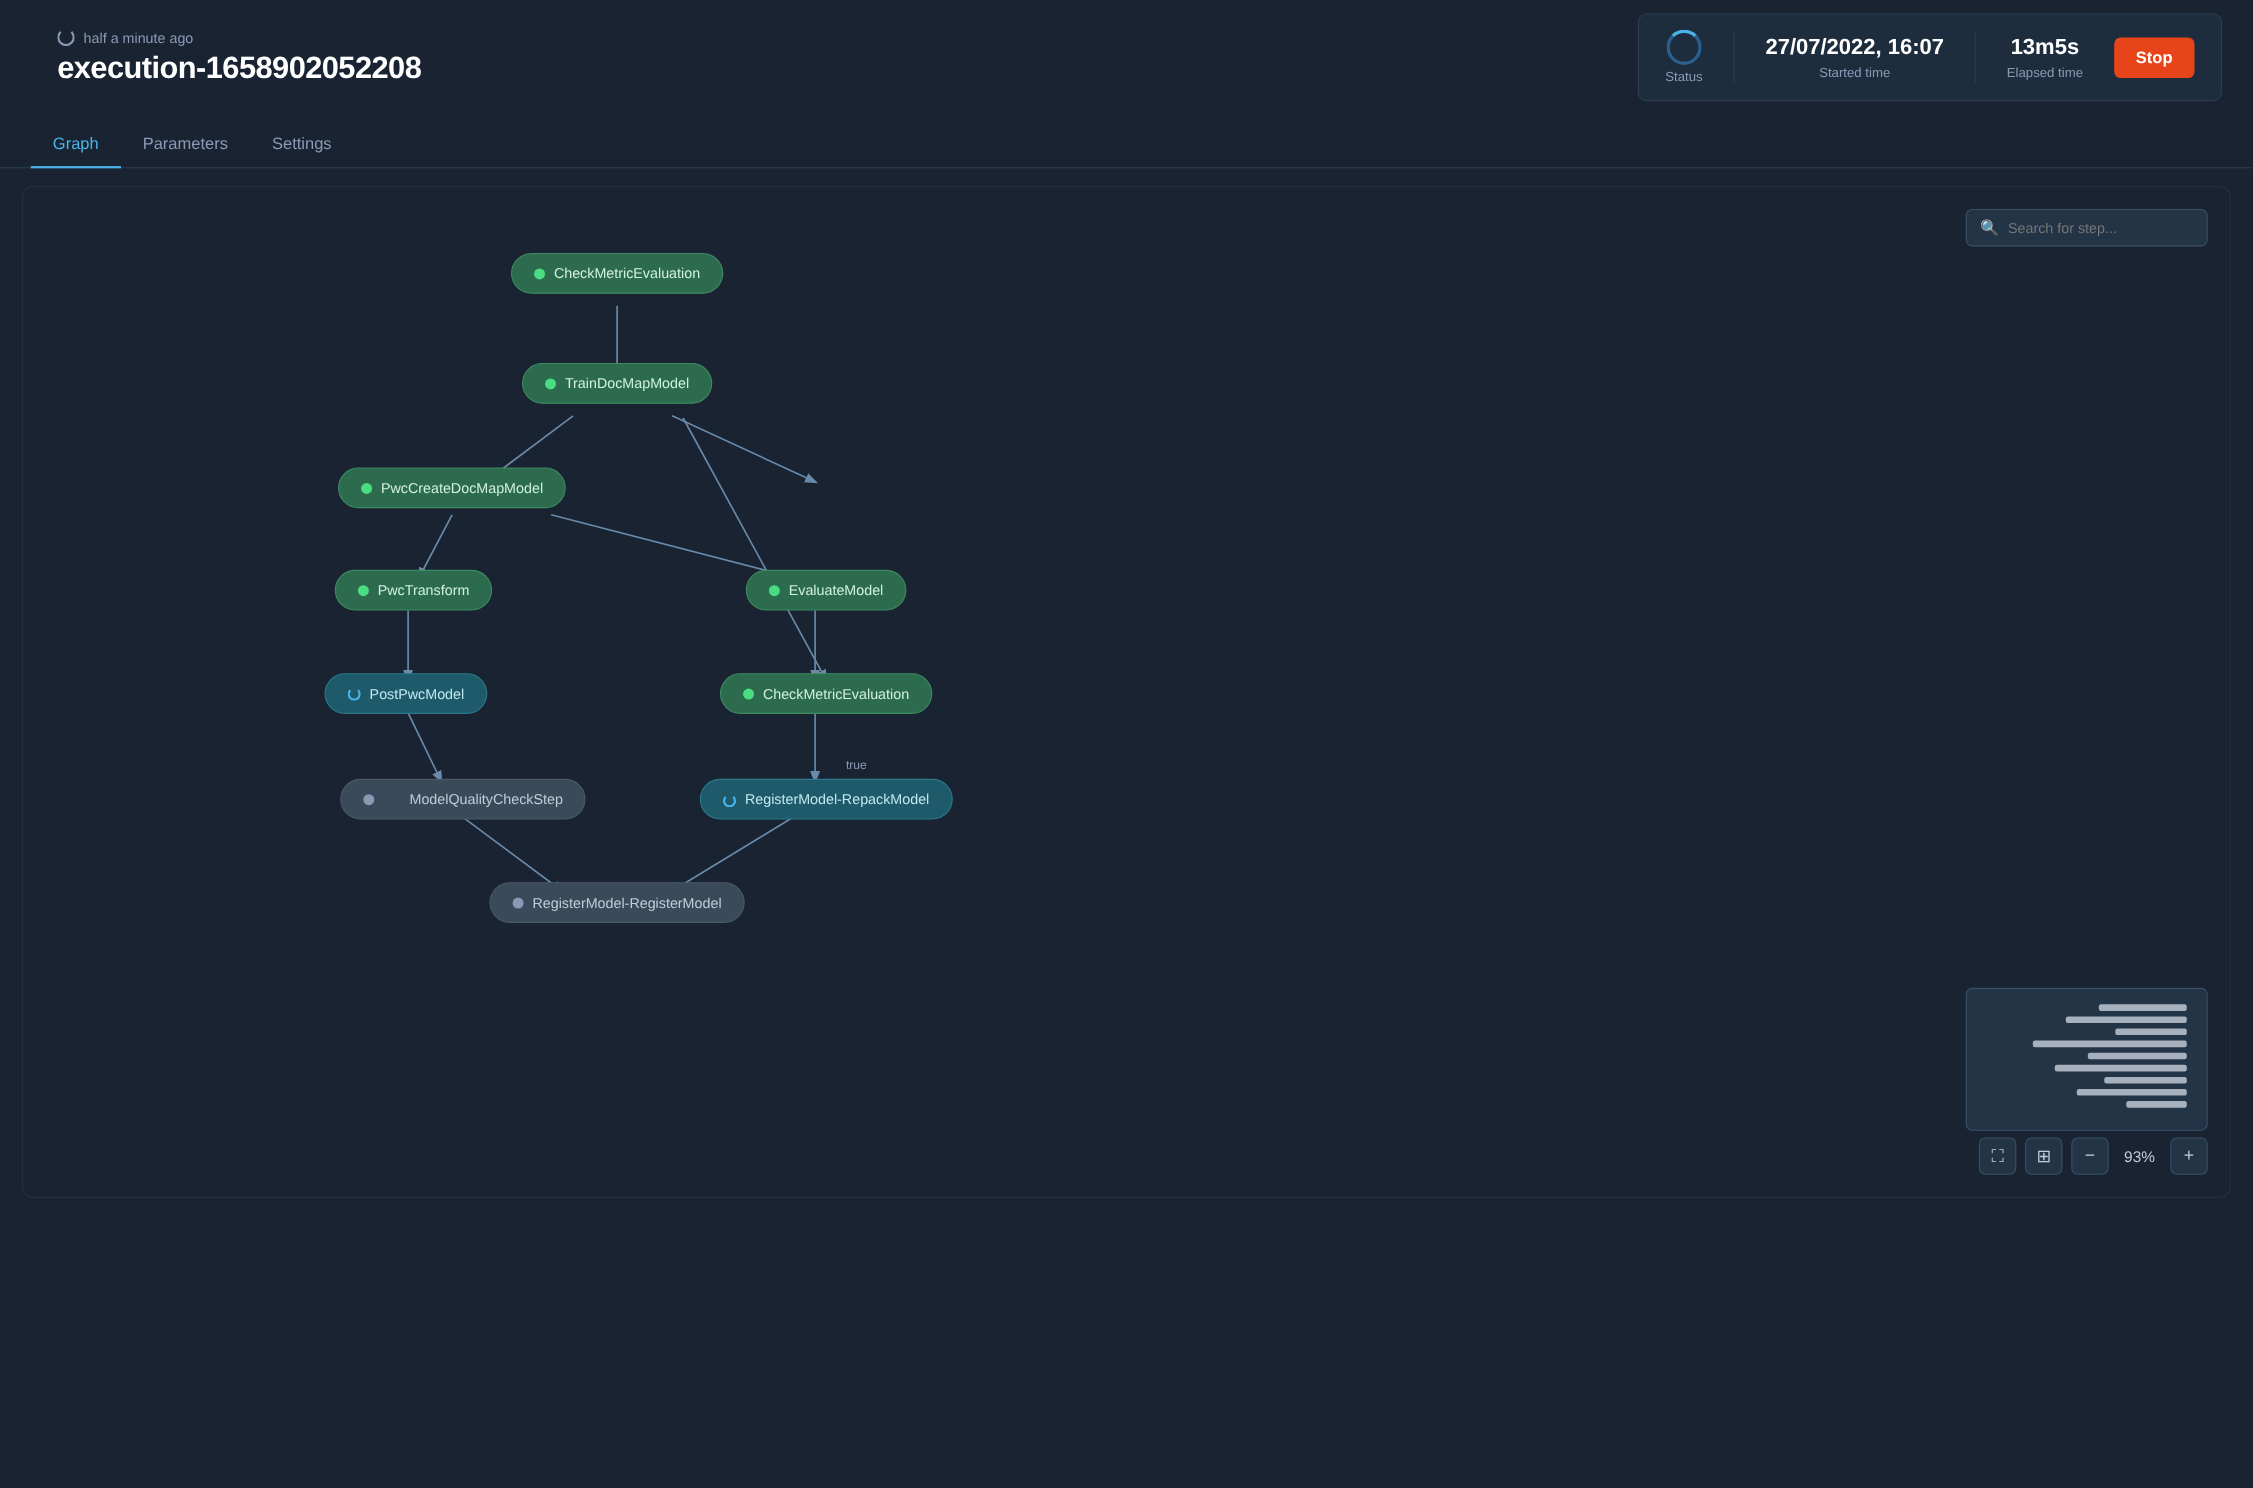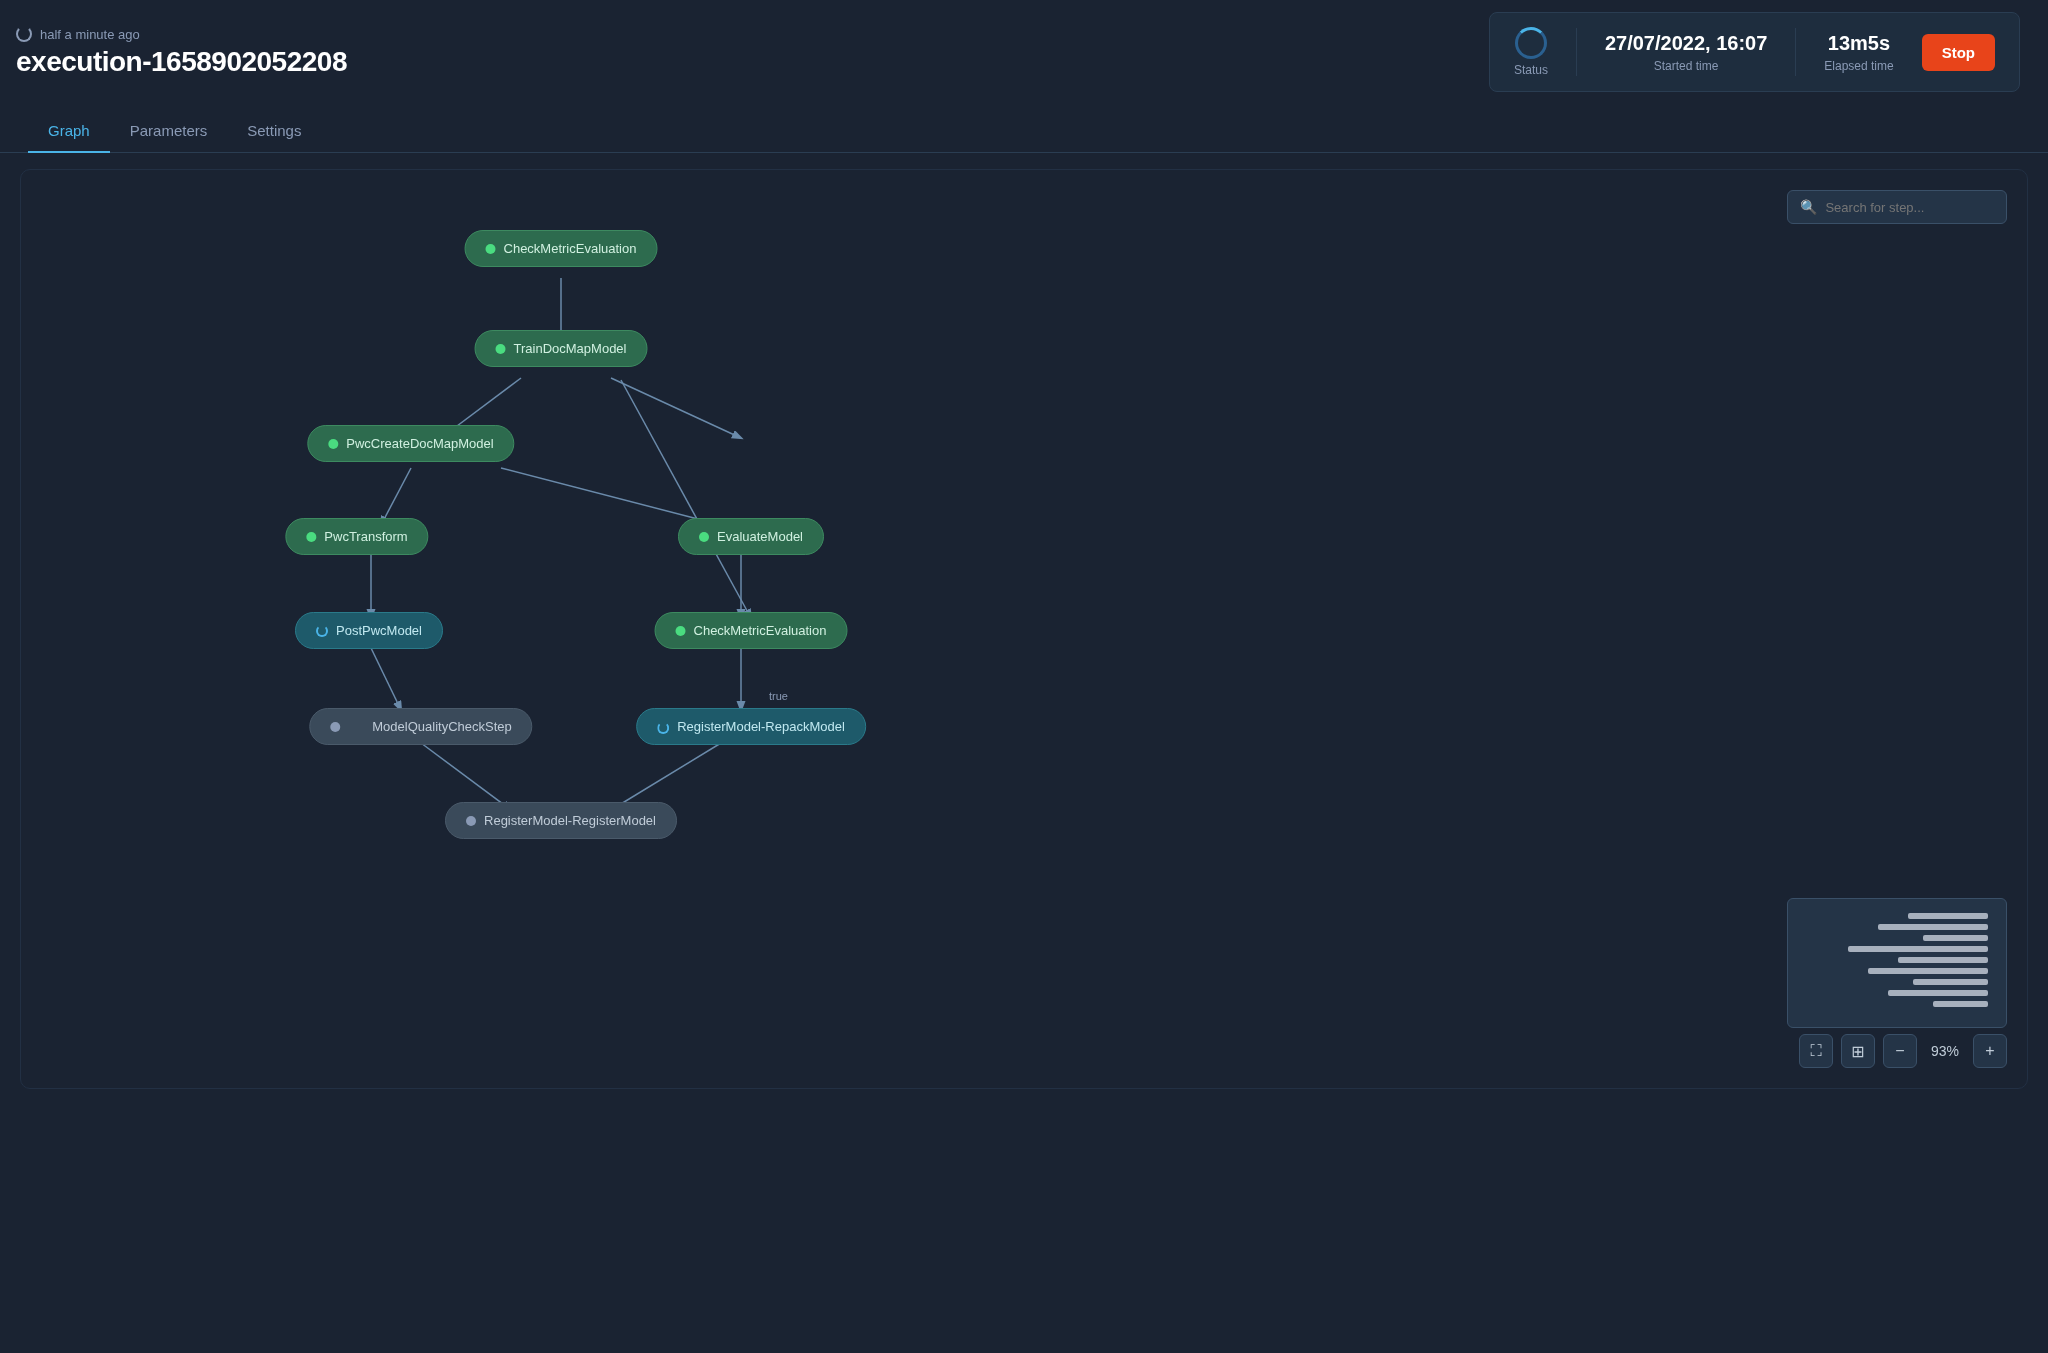--- a/index.html
+++ b/index.html
@@ -7,20 +7,21 @@
       background: #1a2332;
       color: #e0e6f0;
       font-family: -apple-system, BlinkMacSystemFont, 'Segoe UI', sans-serif;
       min-height: 100vh;
     }
     .top-bar {
       display: flex;
       align-items: center;
       justify-content: space-between;
       padding: 12px 28px 0 16px;
+      margin-left: 36px;
     }
     .refresh-row {
       display: flex;
       align-items: center;
       gap: 8px;
       font-size: 13px;
       color: #8a9ab5;
       margin-bottom: 4px;
     }
     .refresh-icon {
@@ -334,21 +335,21 @@
   <div class="node node-green" style="left: 540px; top: 160px;">
     <div class="dot dot-green"></div>
     <span>TrainDocMapModel</span>
   </div>
 
   <div class="node node-green" style="left: 390px; top: 255px;">
     <div class="dot dot-green"></div>
     <span>PwcCreateDocMapModel</span>
   </div>
 
-  <div class="node node-green" style="left: 336px; top: 348px;">
+  <div class="node node-green" style="left: 355px; top: 348px;">
     <div class="dot dot-green"></div>
     <span>PwcTransform</span>
   </div>
 
   <div class="node node-green" style="left: 730px; top: 348px;">
     <div class="dot dot-green"></div>
     <span>EvaluateModel</span>
   </div>
 
   <div class="node node-teal" style="left: 348px; top: 442px;">

